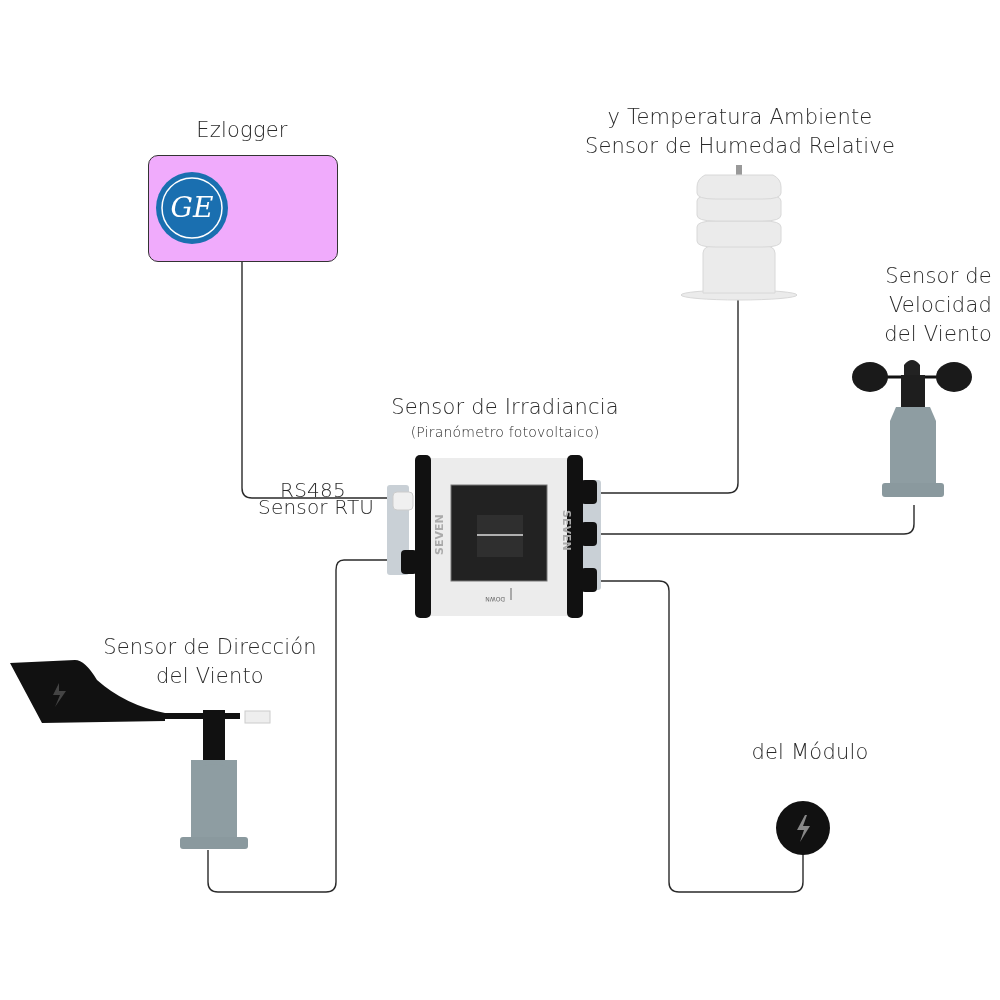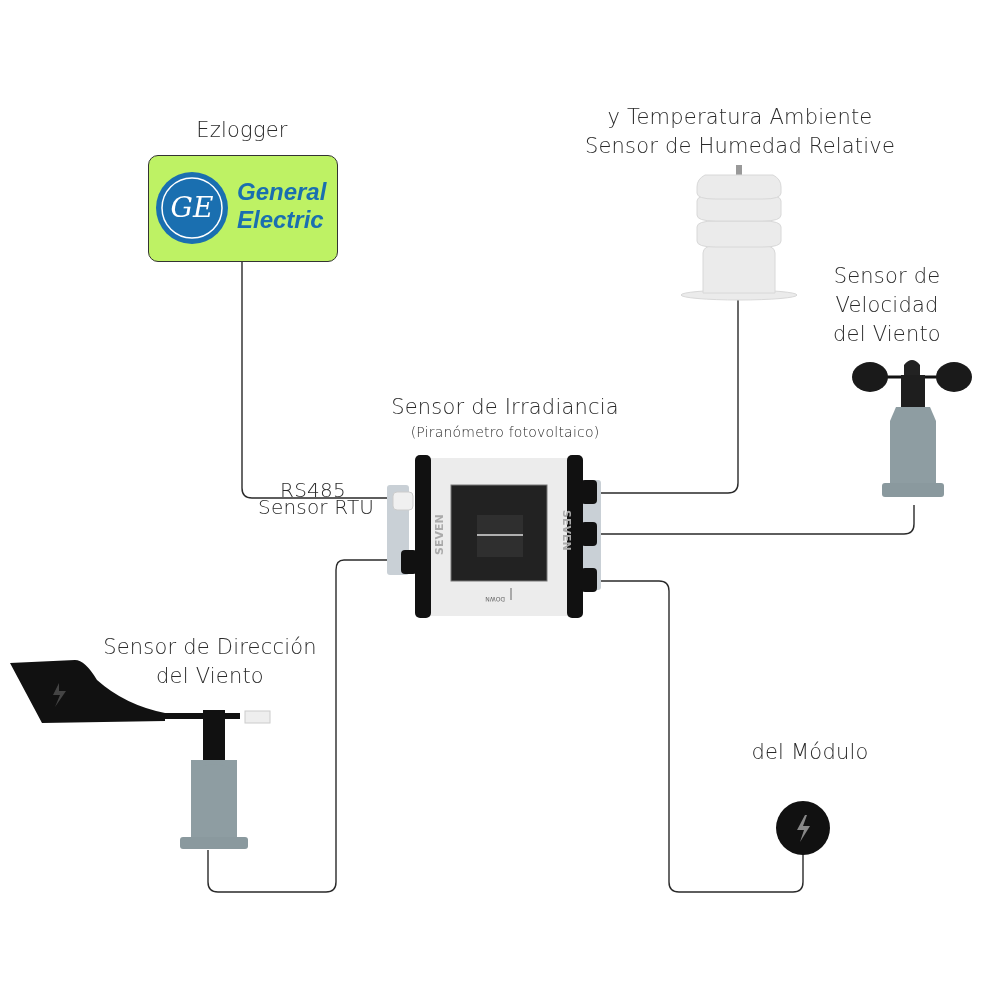--- a/index.html
+++ b/index.html
@@ -2,21 +2,21 @@
 <html><head>
 <meta charset="utf-8">
 <style>
   html, body { margin:0; padding:0; background:#ffffff; }
   body { width:1000px; height:1000px; position:relative; overflow:hidden;
          font-family:"DejaVu Sans", sans-serif; color:#2b2b2b; }
   .lbl { position:absolute; text-align:center; font-size:21px; line-height:29px; font-weight:300; letter-spacing:0.2px; white-space:nowrap; color:#2a2a2a; }
   .small { font-size:20px; line-height:17px; }
   .sub { font-size:14px; line-height:18px; }
   svg.wires { position:absolute; left:0; top:0; }
-  .box { position:absolute; left:148px; top:155px; width:188px; height:105px; border:1.5px solid #333; border-radius:10px; background:#bef264; }
+  .box { position:absolute; left:148px; top:155px; width:188px; height:105px; border:1.5px solid #333; border-radius:10px; background:#f0abfc; }
   .ge-text { position:absolute; left:88px; top:22px; color:#1a6fb0; font-weight:bold; font-style:italic; font-size:24px; line-height:28px; font-family:"Liberation Sans", sans-serif; }
   .comp { position:absolute; }
 </style>
 </head>
 <body>
 
 <svg class="wires" width="1000" height="1000">
   <g fill="none" stroke="#2a2a2a" stroke-width="1.4">
     <path d="M242 261 V488 Q242 498 252 498 H395"></path>
     <path d="M595 493 H728 Q738 493 738 483 V300"></path>
@@ -26,24 +26,20 @@
   </g>
 </svg>
 
 <div class="lbl" style="left:148px; top:116px; width:188px;">Ezlogger</div>
 <div class="box">
   <svg style="position:absolute; left:5px; top:14px;" width="76" height="76">
     <circle cx="38" cy="38" r="36" fill="#1a6fb0"></circle>
     <circle cx="38" cy="38" r="30" fill="none" stroke="#fff" stroke-width="1.5"></circle>
     <text x="38" y="47" text-anchor="middle" fill="#fff" font-size="28" font-style="italic" font-family="DejaVu Serif, serif">GE</text>
   </svg>
-  <div class="ge-text">
-    <div>General</div>
-    <div>Electric</div>
-  </div>
 </div>
 
 <div class="lbl small" style="left:258px; top:482px; width:110px;">
   <div>RS485</div>
   <div>Sensor RTU</div>
 </div>
 
 <div class="lbl" style="left:540px; top:103px; width:400px;">
   <div>y Temperatura Ambiente</div>
   <div>Sensor de Humedad Relative</div>
@@ -52,21 +48,21 @@
   <rect x="61" y="0" width="6" height="10" fill="#999"></rect>
   <g fill="#ebebeb" stroke="#d8d8d8">
     <ellipse cx="64" cy="130" rx="58" ry="5"></ellipse>
     <path d="M28 88 Q28 80 44 80 H84 Q100 80 100 88 V128 H28 Z"></path>
     <path d="M22 62 Q22 56 40 56 H88 Q106 56 106 62 V76 Q106 82 88 82 H40 Q22 82 22 76 Z"></path>
     <path d="M22 36 Q22 30 40 30 H88 Q106 30 106 36 V50 Q106 56 88 56 H40 Q22 56 22 50 Z"></path>
     <path d="M30 10 H98 Q106 14 106 22 V28 Q106 34 88 34 H40 Q22 34 22 28 V22 Q22 14 30 10 Z"></path>
   </g>
 </svg>
 
-<div class="lbl" style="left:812px; top:262px; width:150px;">
+<div class="lbl" style="left:842px; top:262px; width:150px;text-align:right;">
   <div>Sensor de</div>
   <div>Velocidad</div>
   <div>del Viento</div>
 </div>
 <svg class="comp" style="left:850px; top:355px;" width="125" height="150">
   <line x1="15" y1="22" x2="110" y2="22" stroke="#111" stroke-width="3"></line>
   <ellipse cx="20" cy="22" rx="18" ry="15" fill="#1a1a1a"></ellipse>
   <ellipse cx="104" cy="22" rx="18" ry="15" fill="#1a1a1a"></ellipse>
   <path d="M54 10 Q62 0 70 10 V22 H54 Z" fill="#222"></path>
   <rect x="51" y="20" width="24" height="32" fill="#1e1e1e"></rect>

